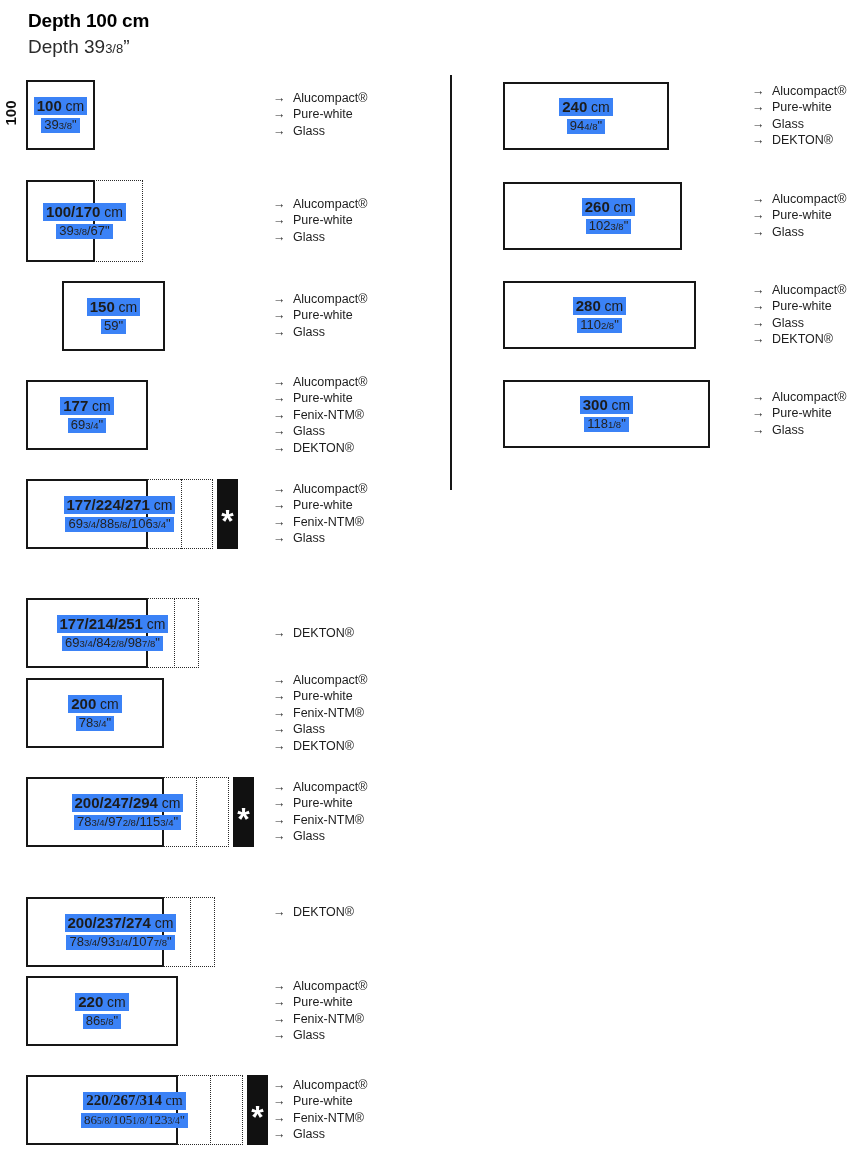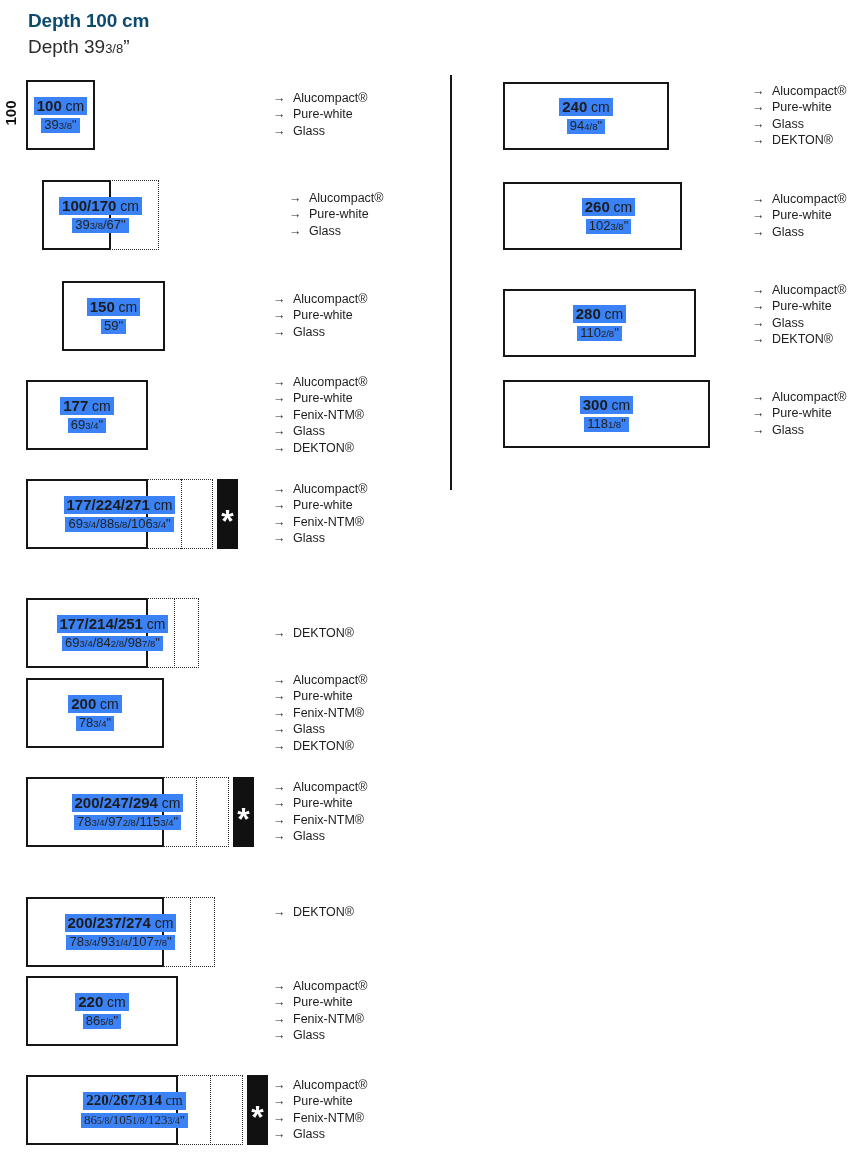--- a/index.html
+++ b/index.html
@@ -5,21 +5,21 @@
   html,body{margin:0;padding:0;background:#ffffff;}
   body{
     width:867px;height:1155px;position:relative;overflow:hidden;
     font-family:"Liberation Sans","DejaVu Sans",sans-serif;
     color:#1c1c1c;
     -webkit-font-smoothing:antialiased;
   }
   .page{position:absolute;inset:0;}
 
   
-  .title{position:absolute;left:28px;top:10px;font-size:19px;font-weight:bold;color:#0c4a6e;letter-spacing:-0.2px;white-space:nowrap;}
+  .title{position:absolute;left:28px;top:10px;font-size:19px;font-weight:bold;color:#000000;letter-spacing:-0.2px;white-space:nowrap;}
   .subtitle{position:absolute;left:28px;top:36px;font-size:19px;color:#2b2b2b;white-space:nowrap;}
   .subtitle .fr-lg{font-size:13px;}
 
   
   .side-label{
     position:absolute;left:-9px;top:104px;width:40px;height:18px;
     text-align:center;font-size:15px;font-weight:bold;color:#111;
     transform:rotate(-90deg);
   }
 
@@ -94,21 +94,21 @@
           <div class="mat-item">
             <span class="arrow">→</span>
             <span>Pure-white</span>
           </div>
           <div class="mat-item">
             <span class="arrow">→</span>
             <span>Glass</span>
           </div>
         </div>
   </div>
-      <div class="row" style="left: 42px; top: 180px; height: 70px;">
+      <div class="row" style="left: 26px; top: 180px; height: 82px;">
     <div class="shape" style="width: 117px;">
       <div class="solid-box" style="width: 69px;"></div>
       <div class="ext" style="left: 68px; width: 49px;"></div>
 
       <div class="box-label">
         <div class="bl-line bl-cm"><span class="num">100/170</span><span>&nbsp;cm</span></div>
         <div class="bl-line bl-in"><span>39</span><span class="fr">3/8</span><span>/67"</span></div>
       </div>
     </div>
 
@@ -427,21 +427,21 @@
             <span class="arrow">→</span>
             <span>Pure-white</span>
           </div>
           <div class="mat-item">
             <span class="arrow">→</span>
             <span>Glass</span>
           </div>
         </div>
   </div>
       <div class="row" style="left: 503px; top: 281px; height: 68px;">
-    <div class="shape" style="width: 193px; margin-top: 8px;">
+    <div class="shape" style="width: 193px;">
       <div class="solid-box" style="width: 193px;"></div>
 
       <div class="box-label">
         <div class="bl-line bl-cm"><span class="num">280</span><span>&nbsp;cm</span></div>
         <div class="bl-line bl-in"><span>110</span><span class="fr">2/8</span><span>"</span></div>
       </div>
     </div>
 
     <div class="materials" style="left: 249px;">
           <div class="mat-item">

